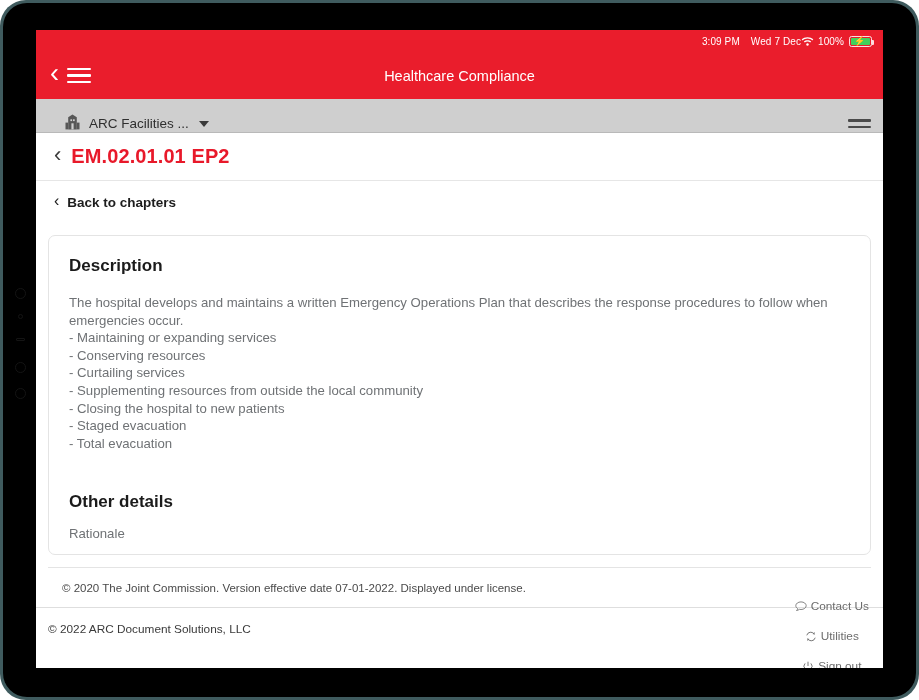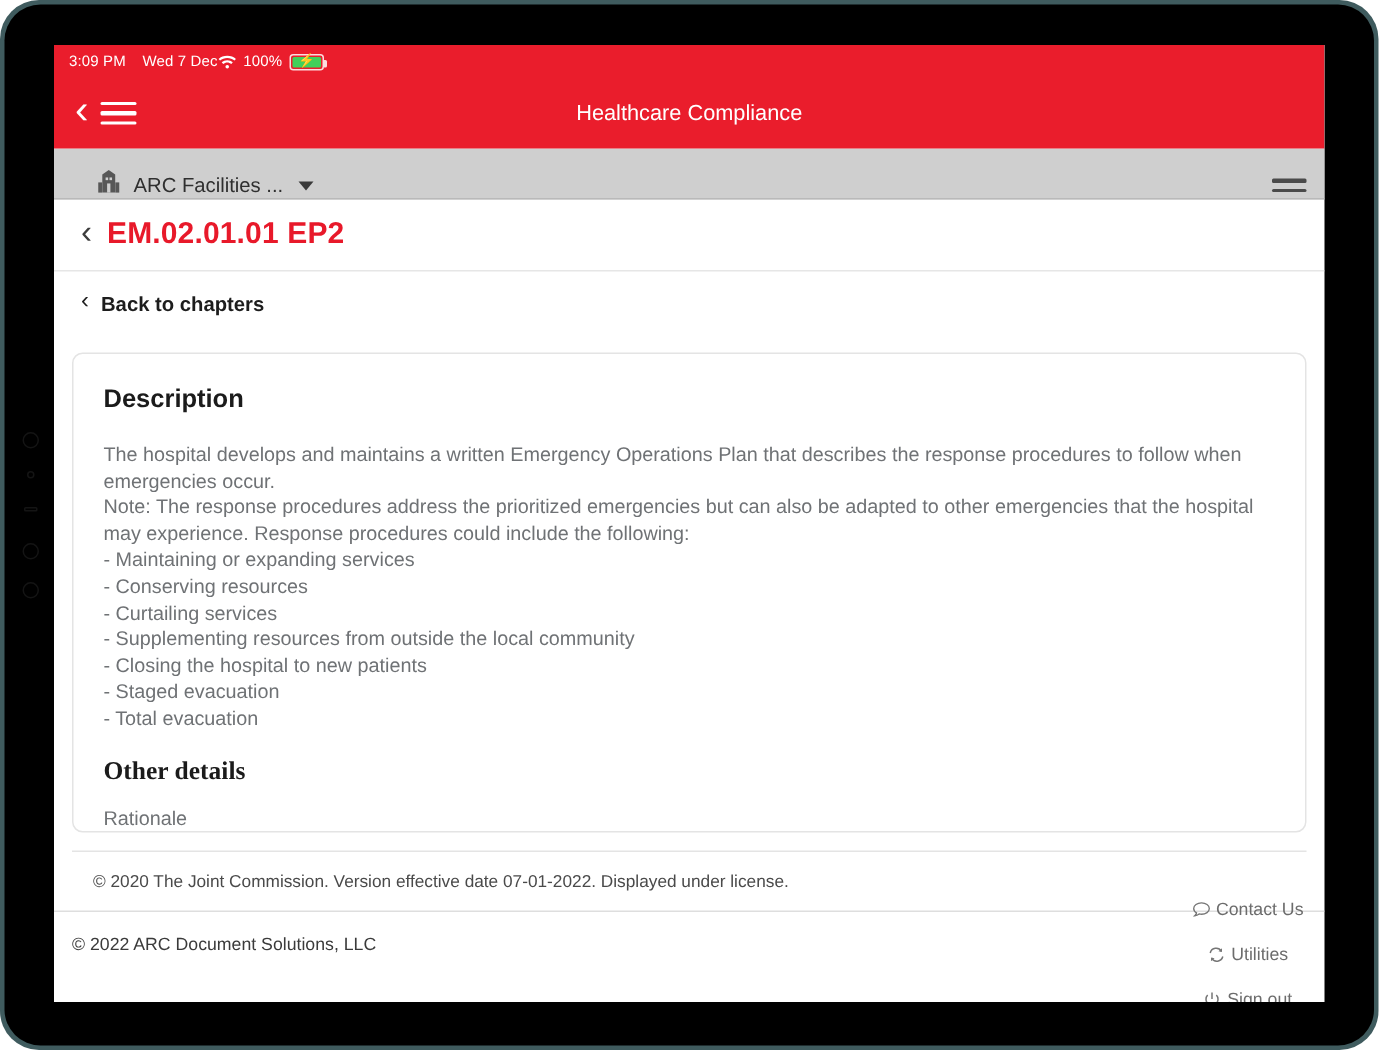--- a/index.html
+++ b/index.html
@@ -49,21 +49,21 @@
     overflow: hidden;
   }
 
   
   .statusbar {
     height: 22px;
     background: #ea1d2c;
     color: #ffffff;
     display: flex;
     align-items: center;
-    justify-content: flex-start;
+    justify-content: flex-end;
     padding: 0 11px 0 10px;
     font-size: 10px;
     letter-spacing: .1px;
   }
   .status-left { display: flex; gap: 11px; align-items: center; }
   .status-right { display: flex; gap: 5px; align-items: center; font-size: 10px; }
   .wifi-ico { display:inline-block; width: 12px; height: 10px; position: relative; }
   .wifi-ico svg { position:absolute; top:0; left:0; }
   .battery {
     width: 23px; height: 11px;
@@ -165,21 +165,21 @@
     border-radius: 7px;
     background: #fff;
     height: 320px;
     overflow: hidden;
     padding: 20px 20px 0 20px;
   }
   .card h2 {
     font-size: 17px; font-weight: bold; color: #1b1b1b;
     margin-bottom: 18px;
   }
-  .card h2.second { margin-top: 16px; margin-bottom: 14px; font-family: Liberation Serif, serif; }
+  .card h2.second { margin-top: 40px; margin-bottom: 14px; }
   .body-text {
     font-size: 13.2px; color: #6f7275; line-height: 17.6px;
   }
   .body-text p { margin: 0; }
   .list-line { font-size: 13.2px; color: #6f7275; line-height: 17.6px; }
   .rationale { font-size: 13.2px; color: #6f7275; }
 
   
   .tjc-bar {
     margin: 0 12px;
@@ -293,21 +293,20 @@
     <div class="back-chapters-row">
       <span class="bc-chevron">‹</span>
       <span class="bc-label">Back to chapters</span>
     </div>
 
     <div class="card-wrap">
       <div class="card">
         <h2>Description</h2>
         <div class="body-text">
           <p>The hospital develops and maintains a written Emergency Operations Plan that describes the response procedures to follow when emergencies occur.</p>
-          <p>Note: The response procedures address the prioritized emergencies but can also be adapted to other emergencies that the hospital may experience. Response procedures could include the following:</p>
           <div>
             <div class="list-line">- Maintaining or expanding services</div>
             <div class="list-line">- Conserving resources</div>
             <div class="list-line">- Curtailing services</div>
             <div class="list-line">- Supplementing resources from outside the local community</div>
             <div class="list-line">- Closing the hospital to new patients</div>
             <div class="list-line">- Staged evacuation</div>
             <div class="list-line">- Total evacuation</div>
           </div>
         </div>

